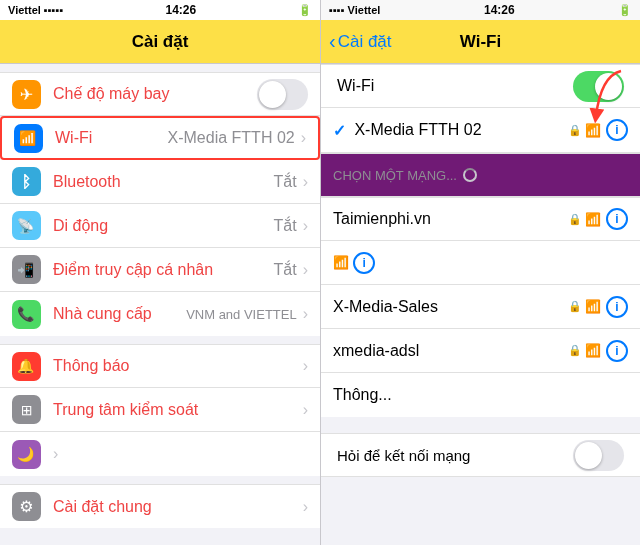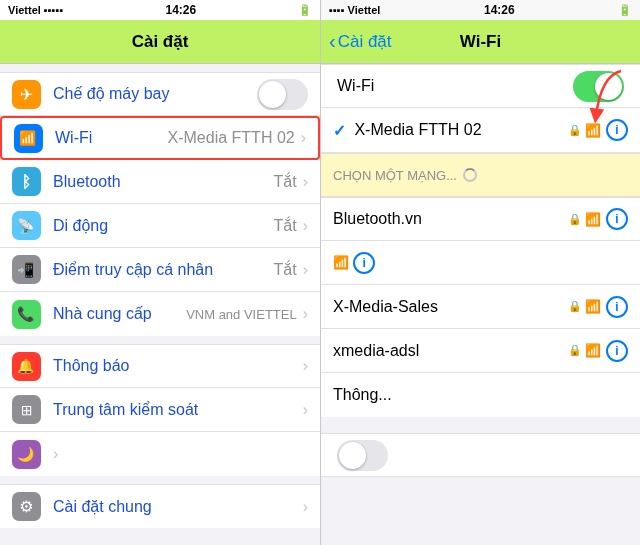--- a/index.html
+++ b/index.html
@@ -22,21 +22,21 @@
       padding: 0 8px;
       font-size: 11px;
       font-weight: 600;
     }
     .status-bar-left { display: flex; align-items: center; gap: 3px; }
     .status-bar-right { display: flex; align-items: center; gap: 3px; }
 
     
     .nav-bar {
       height: 44px;
-      background: #bef264;
+      background: #fde047;
       border-bottom: 1px solid #c8c7cc;
       display: flex;
       align-items: center;
       justify-content: center;
       position: relative;
     }
     .nav-bar-title {
       font-size: 17px;
       font-weight: 600;
       color: #000;
@@ -91,21 +91,21 @@
     .icon-blue2 { background: #34aadc; }
     .icon-green2 { background: #5ac8fa; }
     .icon-red { background: #ff3b30; }
     .icon-gray { background: #8e8e93; }
     .icon-purple { background: #9b59b6; }
     .icon-phone { background: #4cd964; }
 
     .row-label {
       flex: 1;
       font-size: 16px;
-      color: #1d4ed8;
+      color: #ef4444;
     }
     .row-value {
       font-size: 16px;
       color: #8e8e93;
       margin-right: 6px;
     }
     .row-chevron {
       color: #c7c7cc;
       font-size: 16px;
     }
@@ -205,21 +205,21 @@
       align-items: center;
       padding: 0 16px;
     }
     .wifi-top-label {
       flex: 1;
       font-size: 16px;
       font-weight: 400;
     }
 
     .chon-mang-row {
-      background: #fef9c3;
+      background: #701a75;
       border-top: 1px solid #e0e0e0;
       border-bottom: 1px solid #e0e0e0;
       height: 44px;
       display: flex;
       align-items: center;
       padding: 0 12px;
       font-size: 13px;
       color: #8e8e93;
       gap: 6px;
     }
@@ -422,21 +422,21 @@
   </div>
 
   <div class="chon-mang-row">
     <span>CHỌN MỘT MẠNG...</span>
     <div class="spinner"></div>
   </div>
 
   <div>
 
     <div class="wifi-row">
-      <span class="wifi-name">Bluetooth.vn</span>
+      <span class="wifi-name">Taimienphi.vn</span>
       <div class="wifi-icons">
         <span class="lock-icon">🔒</span>
         <span class="wifi-signal">📶</span>
         <div class="wifi-info-btn">
             <span style="font-size:12px;font-weight:bold;">i</span>
           </div>
       </div>
     </div>
 
     <div class="wifi-row">
@@ -470,18 +470,19 @@
       </div>
     </div>
 
     <div class="wifi-row" style="border-bottom:none;">
       <span class="wifi-name">Thông...</span>
     </div>
   </div>
 
   <div class="bottom-section">
     <div class="wifi-top-row">
+      <span class="wifi-top-label" style="font-size:15px;">Hỏi để kết nối mạng</span>
       <div class="toggle off">
         <div class="toggle-knob"></div>
       </div>
     </div>
   </div>
 </div>
 
 </body></html>

